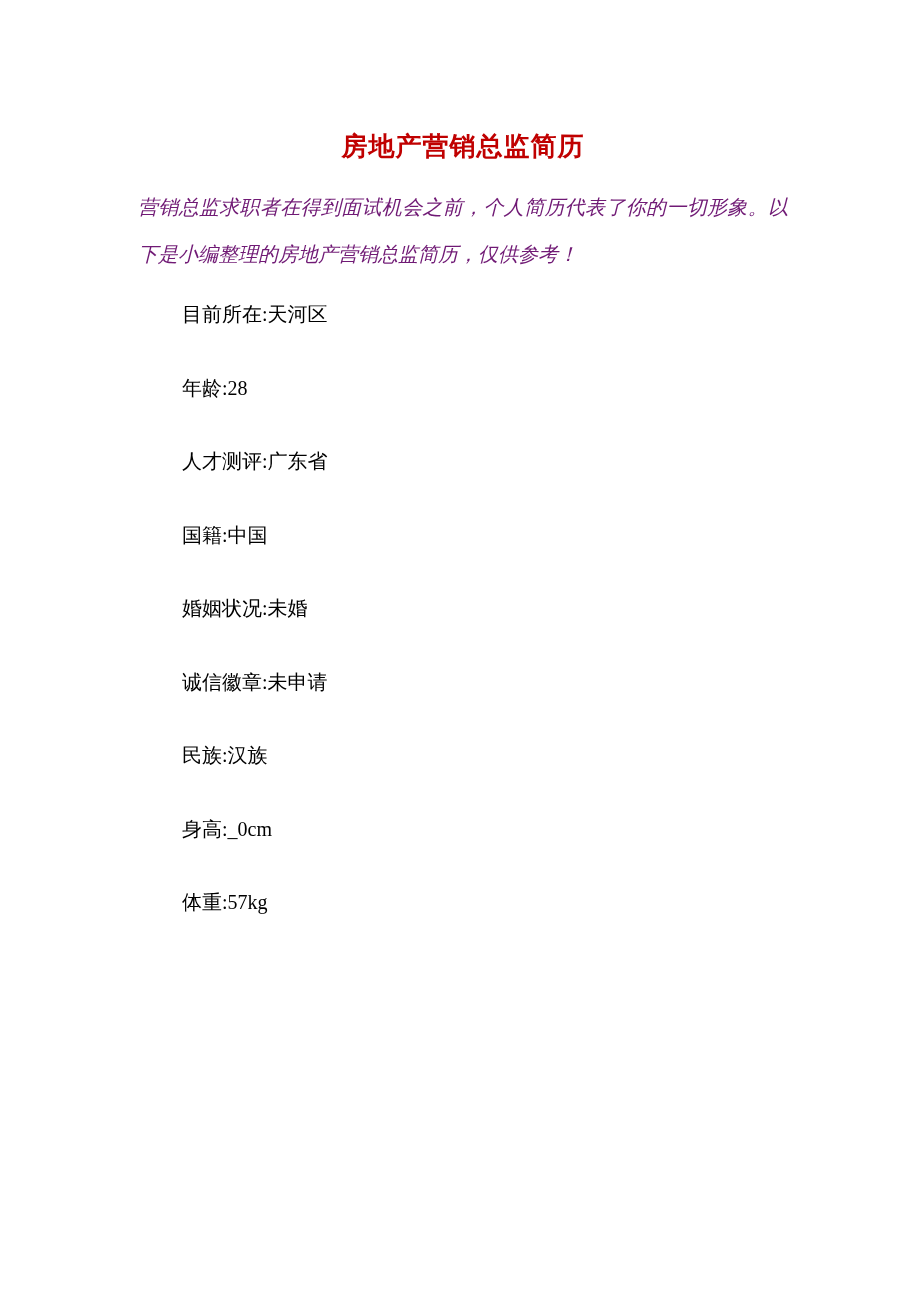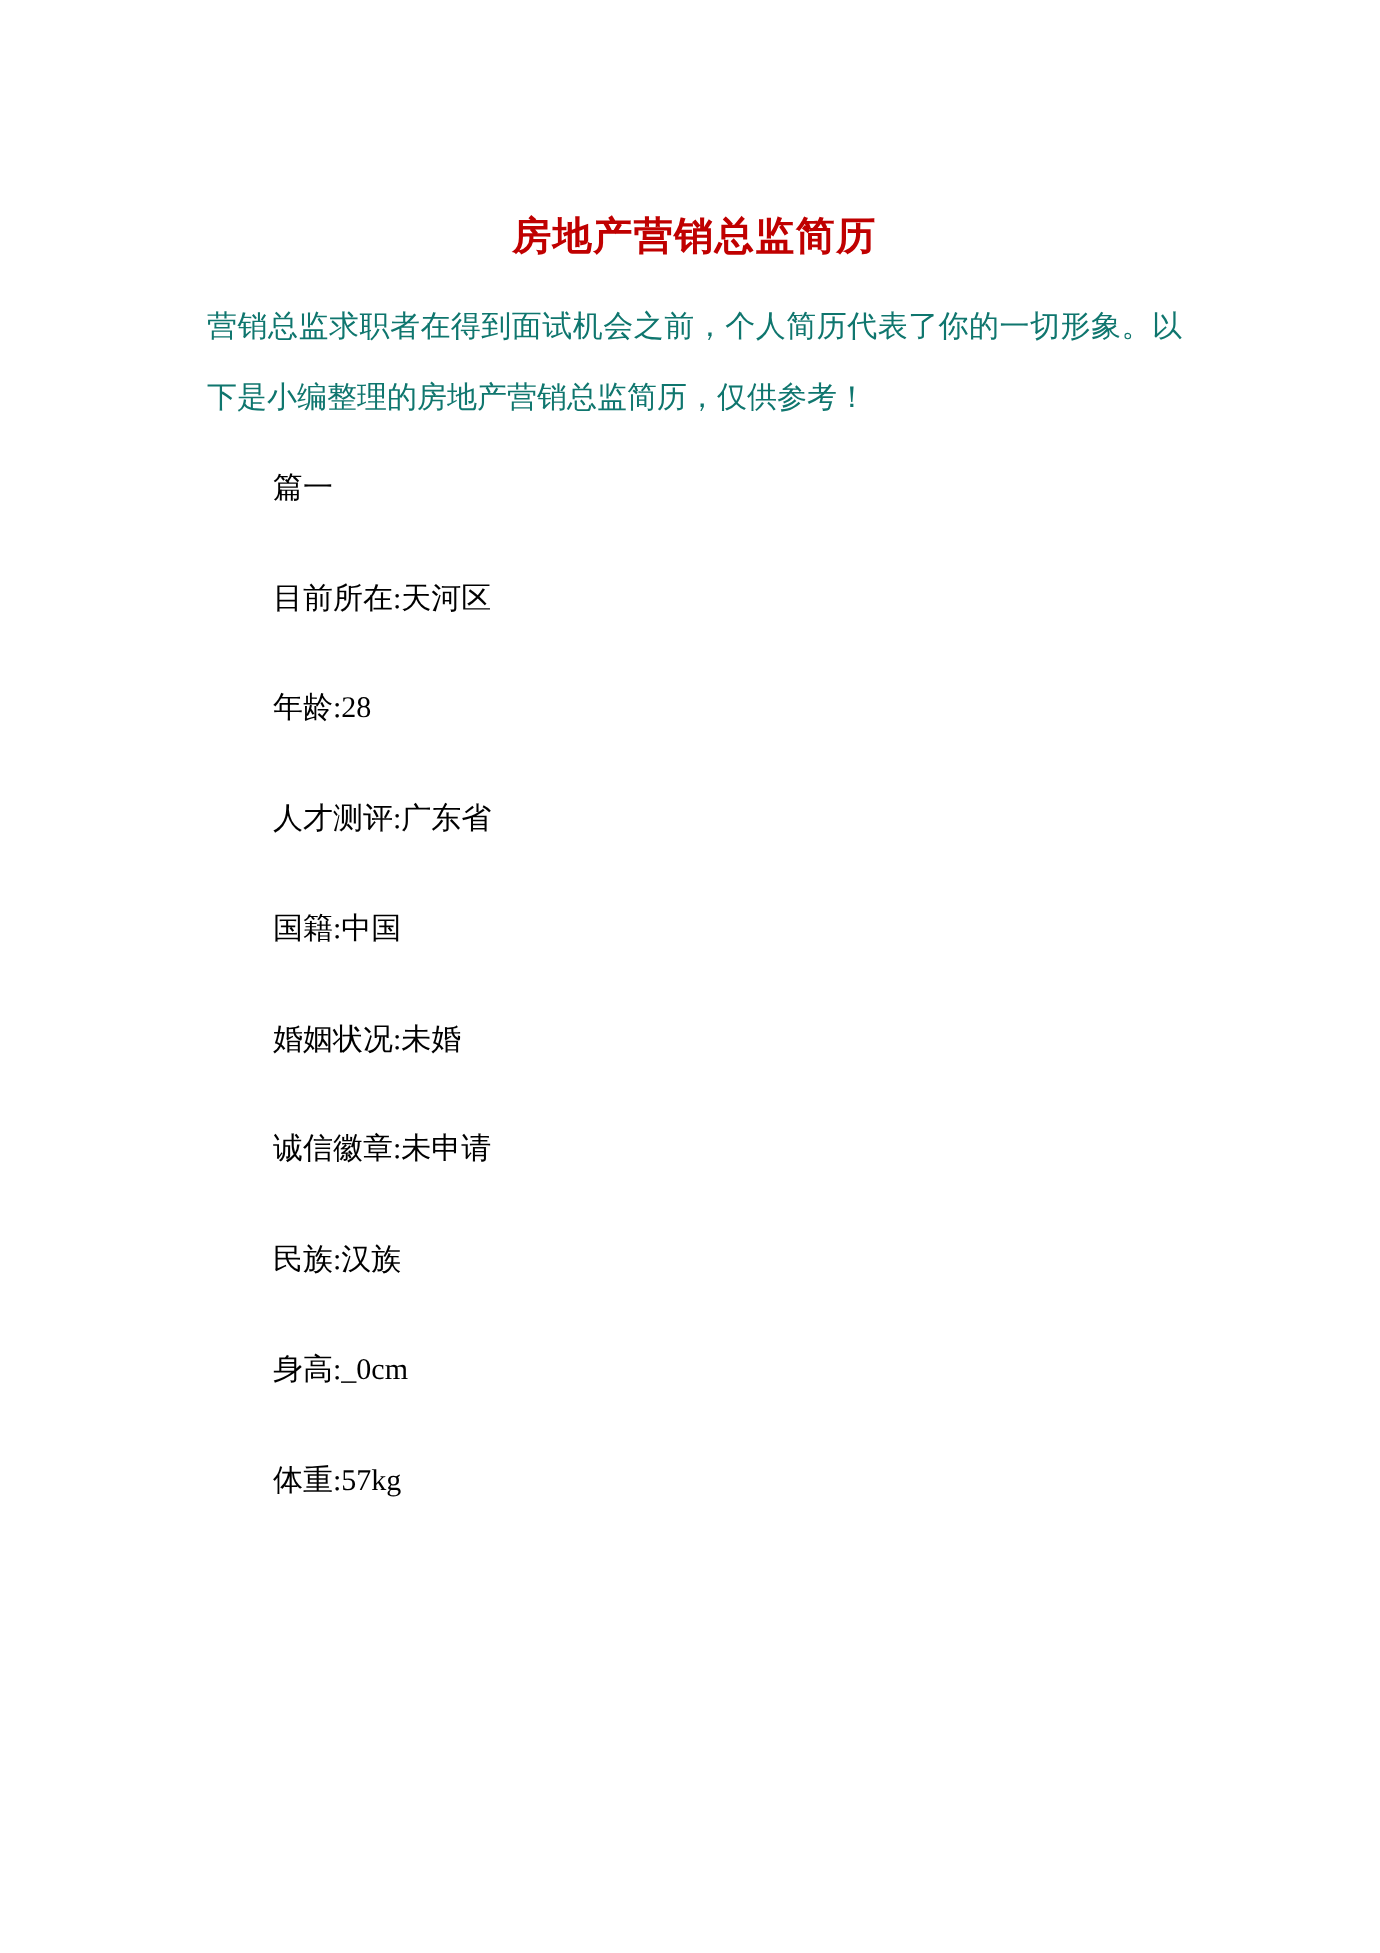--- a/index.html
+++ b/index.html
@@ -12,55 +12,55 @@
     width: 920px;
     height: 1302px;
     box-sizing: border-box;
     background: #ffffff;
     padding: 0 132px 0 138px;
     overflow: hidden;
     font-family: "Liberation Serif", "DejaVu Serif", serif;
     color: #000000;
   }
   .doc-title {
-    margin: 11px;
+    margin: 0;
     padding-top: 130px;
     font-size: 26px;
     line-height: 34px;
     font-weight: bold;
     text-align: center;
     color: #c00000;
     letter-spacing: 1px;
   }
   .intro {
     margin: 20px 0 0 0;
     font-size: 20px;
     line-height: 47px;
     text-align: justify;
     text-justify: inter-ideograph;
-    color: #0f766e;
+    color: #701a75;
+    font-style: italic;
   }
   .line {
     margin: 0;
     font-size: 20px;
     line-height: 73.5px;
     text-indent: 44px;
     white-space: pre;
     color: #000000;
   }
 </style>
 </head>
 <body>
 
 <div class="page">
   <h1 class="doc-title">房地产营销总监简历</h1>
 
   <p class="intro">营销总监求职者在得到面试机会之前，个人简历代表了你的一切形象。以下是小编整理的房地产营销总监简历，仅供参考！</p>
 
-  <p class="line">篇一</p>
   <p class="line">目前所在:天河区</p>
   <p class="line">年龄:28</p>
   <p class="line">人才测评:广东省</p>
   <p class="line">国籍:中国</p>
   <p class="line">婚姻状况:未婚</p>
   <p class="line">诚信徽章:未申请</p>
   <p class="line">民族:汉族</p>
   <p class="line">身高:_0cm</p>
   <p class="line">体重:57kg</p>
 </div>

